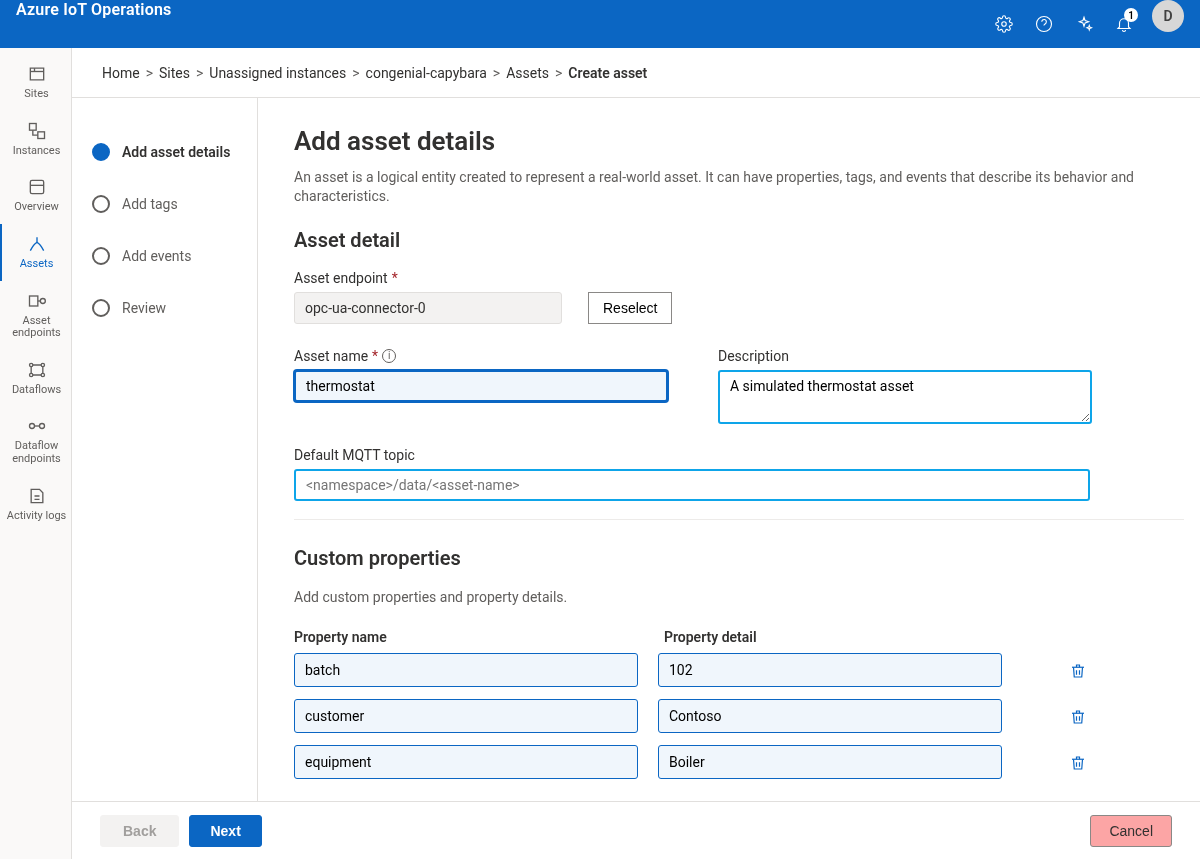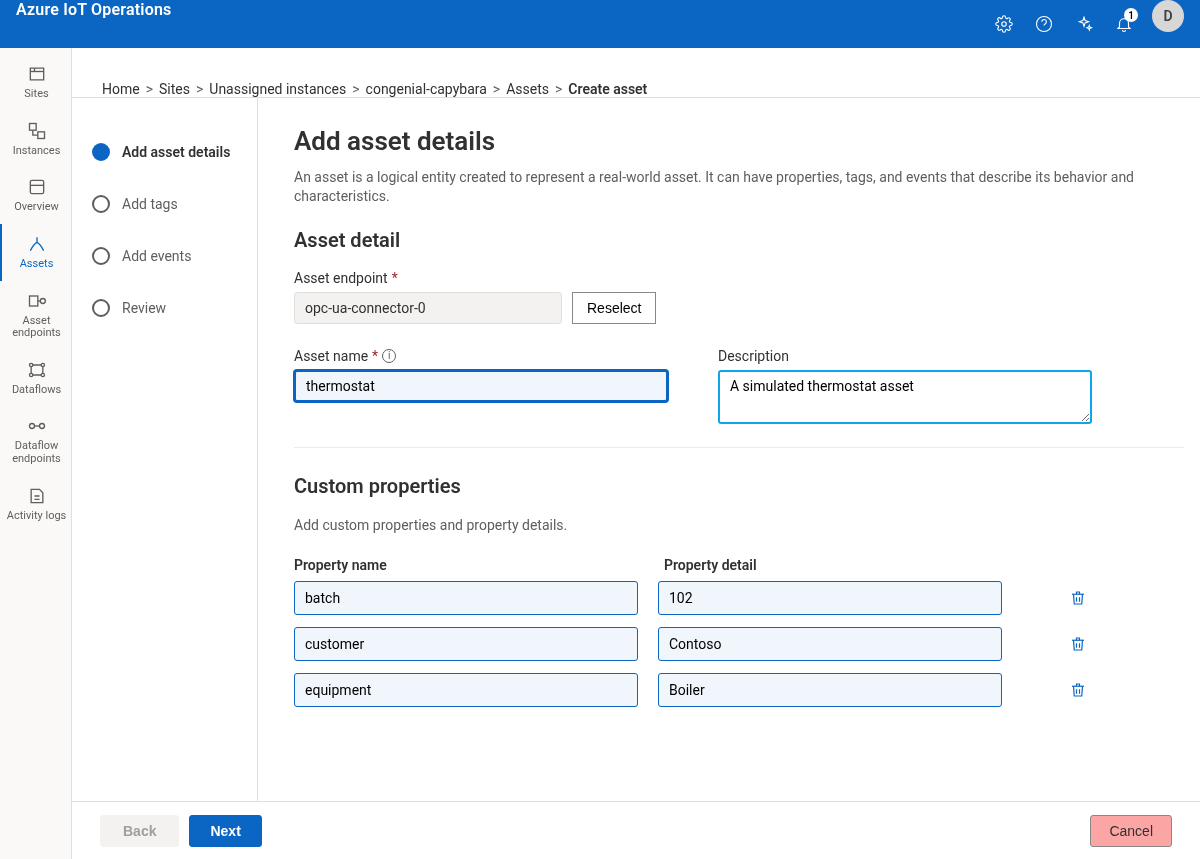--- a/index.html
+++ b/index.html
@@ -22,21 +22,21 @@
   .lsb { width: 72px; border-right: 1px solid #e1dfdd; background: #faf9f8; display: flex; flex-direction: column; padding-top: 6px; }
   .lsb .item { display: flex; flex-direction: column; align-items: center; justify-content: center; gap: 4px; padding: 10px 4px; cursor: pointer; color: #605e5c; font-size: 11px; text-align: center; border-left: 2px solid transparent; line-height: 1.15; }
   .lsb .item.active { border-left-color: #0b66c3; color: #0b66c3; }
   .lsb .item svg { width: 20px; height: 20px; stroke: currentColor; fill: none; stroke-width: 1.6; }
   .lsb .item span.lbl { display: block; }
 
   
   .maincol { flex: 1; display: flex; flex-direction: column; overflow: hidden; }
 
   
-  .crumbs { height: 50px; display: flex; align-items: flex-end; padding: 0 30px; border-bottom: 1px solid #e1dfdd; color: #323130; font-size: 14px; }
+  .crumbs { height: 50px; display: flex; align-items: center; padding: 0 30px; border-bottom: 1px solid #e1dfdd; color: #323130; font-size: 14px; }
   .crumbs a { color: #323130; text-decoration: none; cursor: pointer; }
   .crumbs .sep { padding: 0 6px; color: #605e5c; }
   .crumbs .current { font-weight: 600; }
 
   
   .contentrow { flex: 1; display: flex; overflow: hidden; }
 
   
   .steps { width: 186px; border-right: 1px solid #e1dfdd; padding: 28px 0 0 20px; }
   .step { display: flex; align-items: center; gap: 12px; height: 52px; cursor: pointer; color: #605e5c; }
@@ -59,21 +59,21 @@
   .btn-outline { height: 32px; border: 1px solid #8a8886; background: #fff; border-radius: 0; padding: 0 14px; cursor: pointer; font-size: 14px; }
   input.txt, textarea.txt { height: 32px; width: 374px; border: 2px solid #0ea5e9; border-radius: 3px; padding: 0 10px; font-family: inherit; font-size: 14px; outline: none; }
   input.txt.focused { border-color: #0b66c3; box-shadow: 0 0 0 1px #0b66c3; background: #f0f6fc; }
   textarea.txt { height: 54px; padding: 6px 10px; resize: vertical; }
   input.wide { width: 796px; }
 
   hr.divider { border: none; border-top: 1px solid #edebe9; margin: 18px 0 26px 0; width: 890px; }
 
   .propcols { display: flex; gap: 26px; }
   .propcol-head { width: 344px; font-weight: 600; margin-bottom: 8px; }
-  .proprow { display: flex; gap: 20px; align-items: center; margin-bottom: 12px; }
+  .proprow { display: flex; gap: 20px; align-items: flex-end; margin-bottom: 12px; }
   .propinput { width: 344px; height: 34px; border: 1px solid #0b66c3; border-radius: 3px; padding: 0 10px; font-family: inherit; font-size: 14px; background: #f0f6fc; outline: none; }
   .del { width: 32px; height: 32px; display: flex; align-items: center; justify-content: center; margin-left: 40px; cursor: pointer; }
   .del svg { width: 18px; height: 18px; stroke: #0b66c3; fill: none; stroke-width: 1.6; }
 
   
   .footer { height: 58px; border-top: 1px solid #e1dfdd; display: flex; align-items: center; padding: 0 28px; gap: 10px; }
   .btn-primary { background: #0b66c3; color: #fff; border: 1px solid #0b66c3; border-radius: 3px; height: 32px; padding: 0 20px; cursor: pointer; font-size: 14px; font-weight: 600; }
   .btn-disabled { background: #f3f2f1; color: #a19f9d; border: 1px solid #f3f2f1; border-radius: 3px; height: 32px; padding: 0 22px; cursor: default; font-size: 14px; font-weight: 600; }
   .footer .spacer { flex: 1; }
   .btn-cancel { background: #fca5a5; color: #323130; border: 1px solid #8a8886; border-radius: 3px; height: 32px; padding: 0 18px; cursor: pointer; font-size: 14px; }
@@ -226,21 +226,21 @@
         <h1>Add asset details</h1>
         <p class="intro">An asset is a logical entity created to represent a real-world asset. It can have properties, tags, and events that describe its behavior and characteristics.</p>
 
         <h2>Asset detail</h2>
 
         <div class="field" style="margin-bottom:24px;">
           <div class="label">
             <span>Asset endpoint</span>
             <span class="req">*</span>
           </div>
-          <div style="display:flex;gap:10px;">
+          <div style="display:flex;gap:26px;">
             <div class="readonly">opc-ua-connector-0</div>
             <button class="btn-outline">Reselect</button>
           </div>
         </div>
 
         <div class="field-row">
           <div class="field">
             <div class="label">
               <span>Asset name</span>
               <span class="req">*</span>
@@ -249,20 +249,26 @@
             <input class="txt focused" value="thermostat" style="">
           </div>
           <div class="field">
             <div class="label">
               <span>Description</span>
             </div>
             <textarea class="txt" style="">A simulated thermostat asset</textarea>
           </div>
         </div>
 
+        <div class="field" style="margin-bottom:8px;">
+          <div class="label">
+            <span>Default MQTT topic</span>
+          </div>
+          <input class="txt wide" placeholder="&lt;namespace&gt;/data/&lt;asset-name&gt;" style="">
+        </div>
 
         <hr class="divider">
 
         <h2>Custom properties</h2>
         <p class="intro" style="margin-bottom:22px;">Add custom properties and property details.</p>
 
         <div class="propcols">
           <div class="propcol-head">Property name</div>
           <div class="propcol-head">Property detail</div>
         </div>

